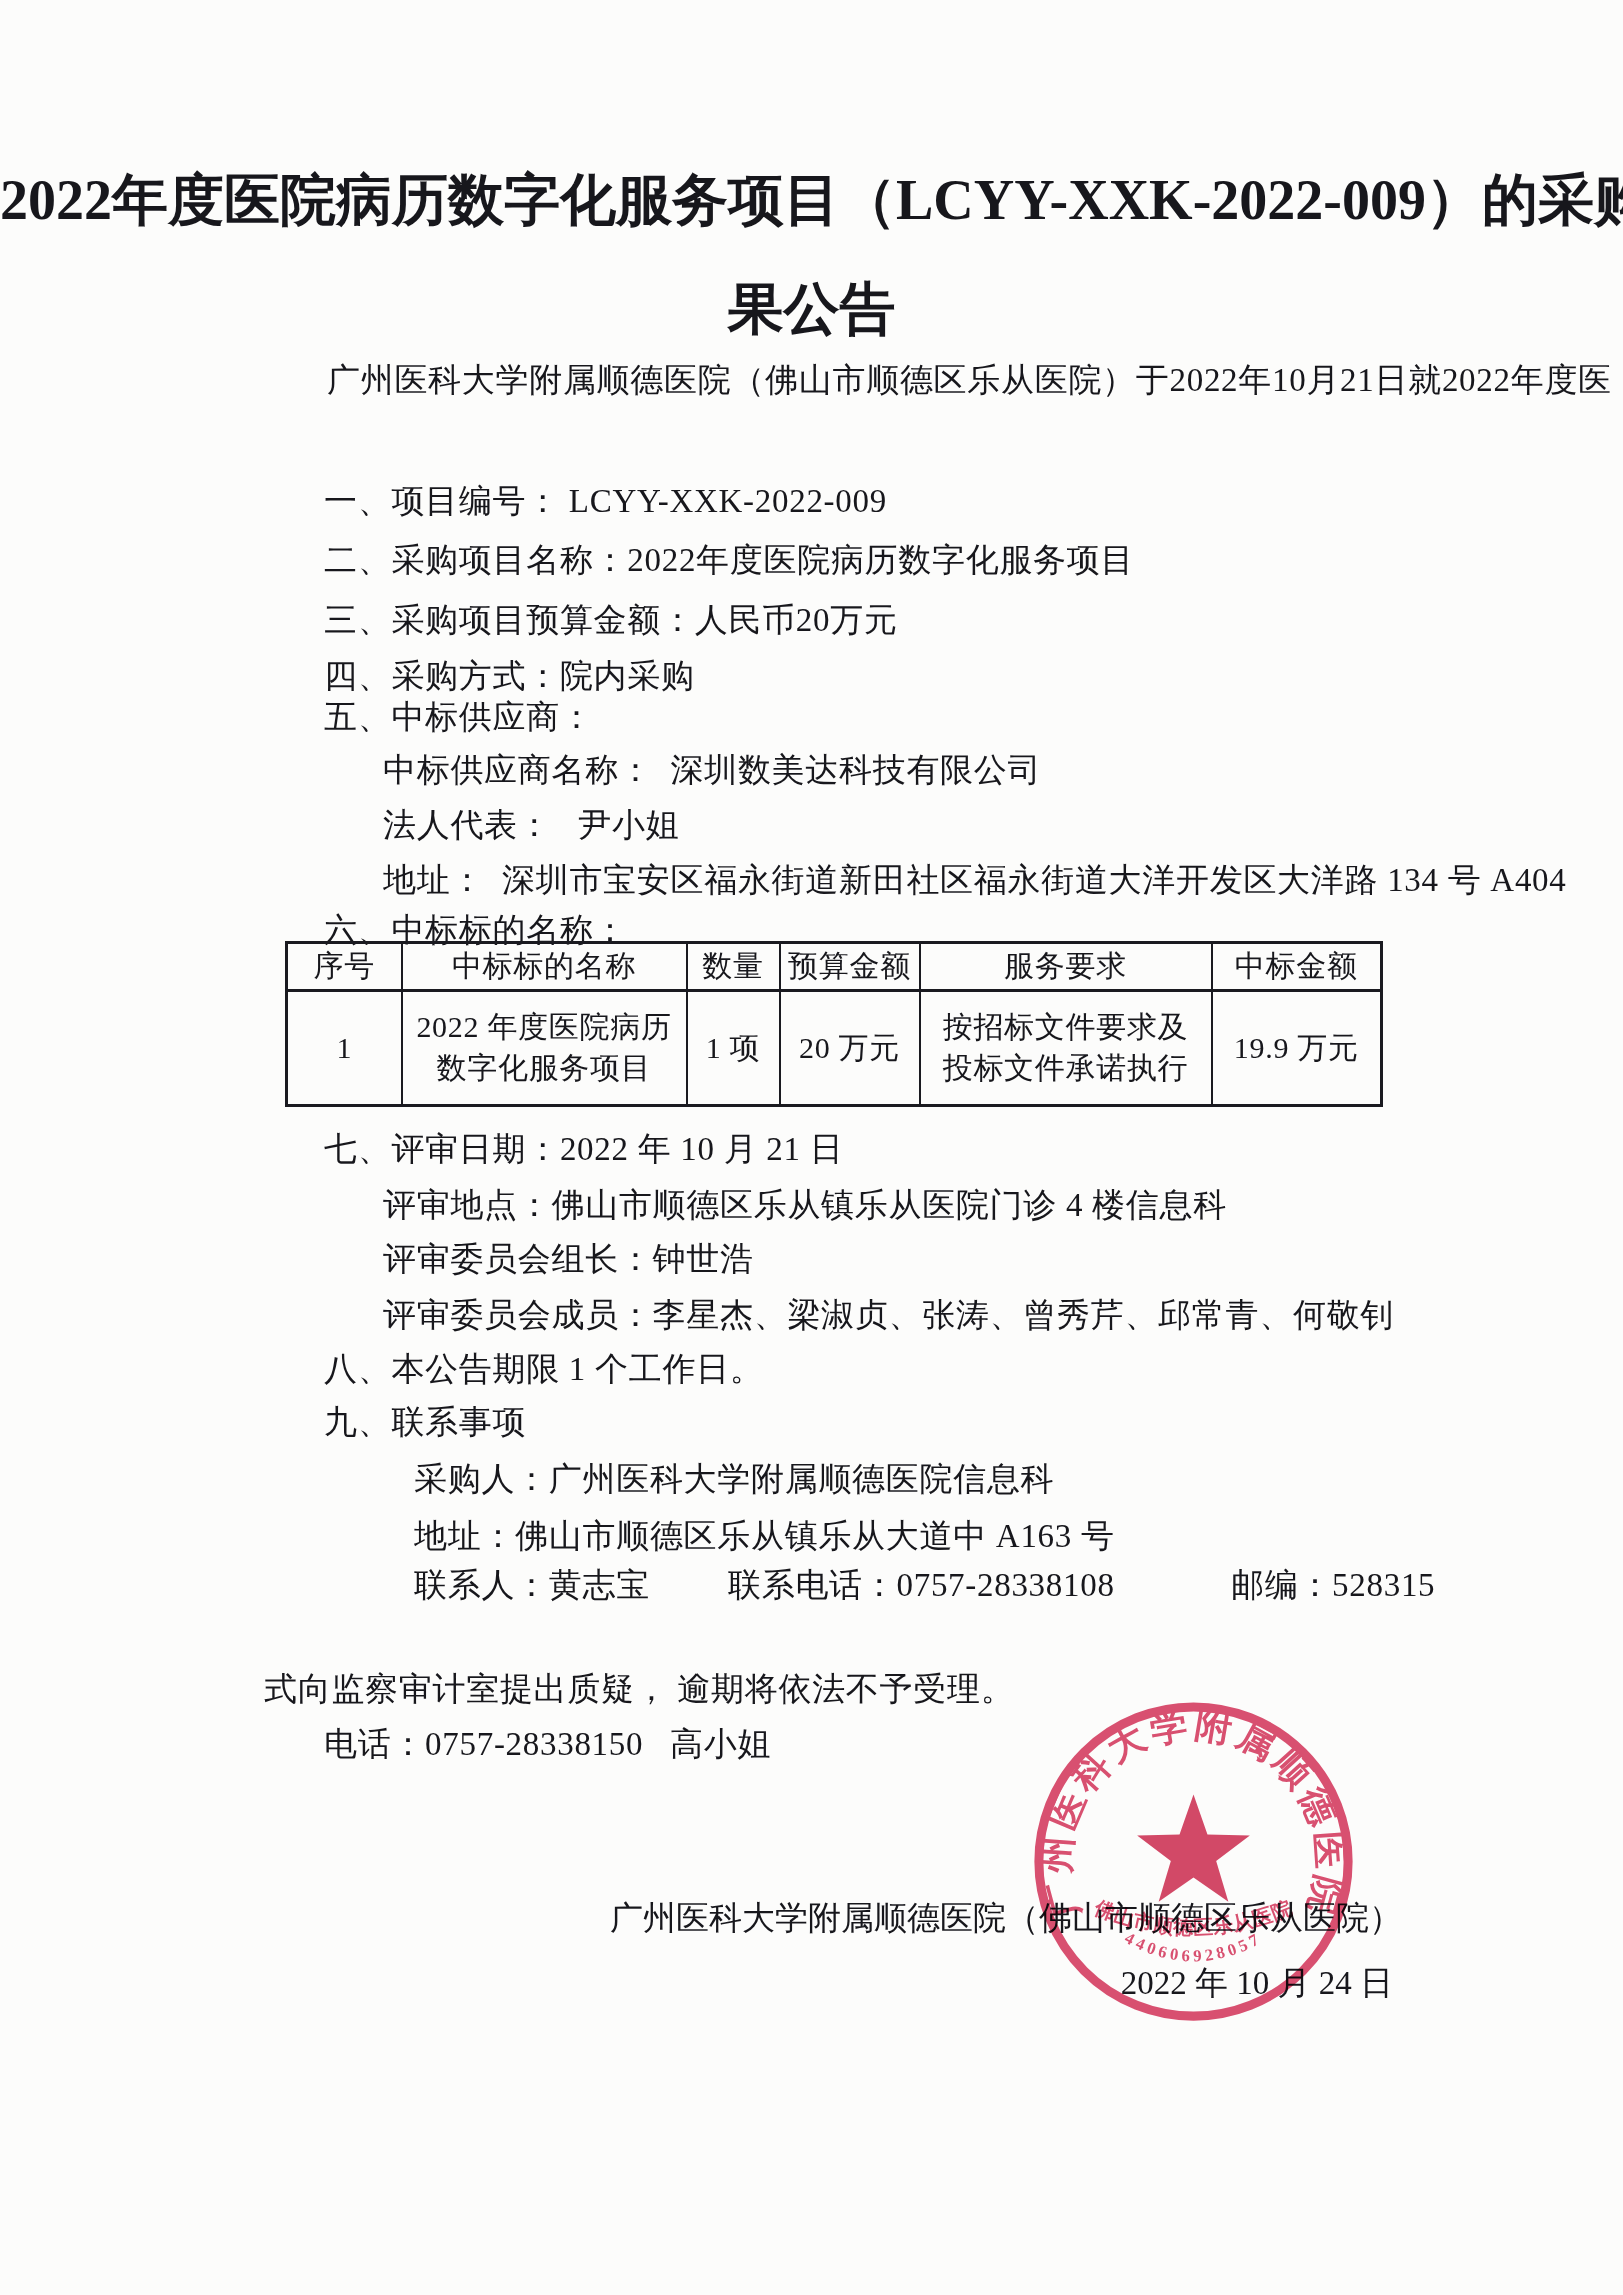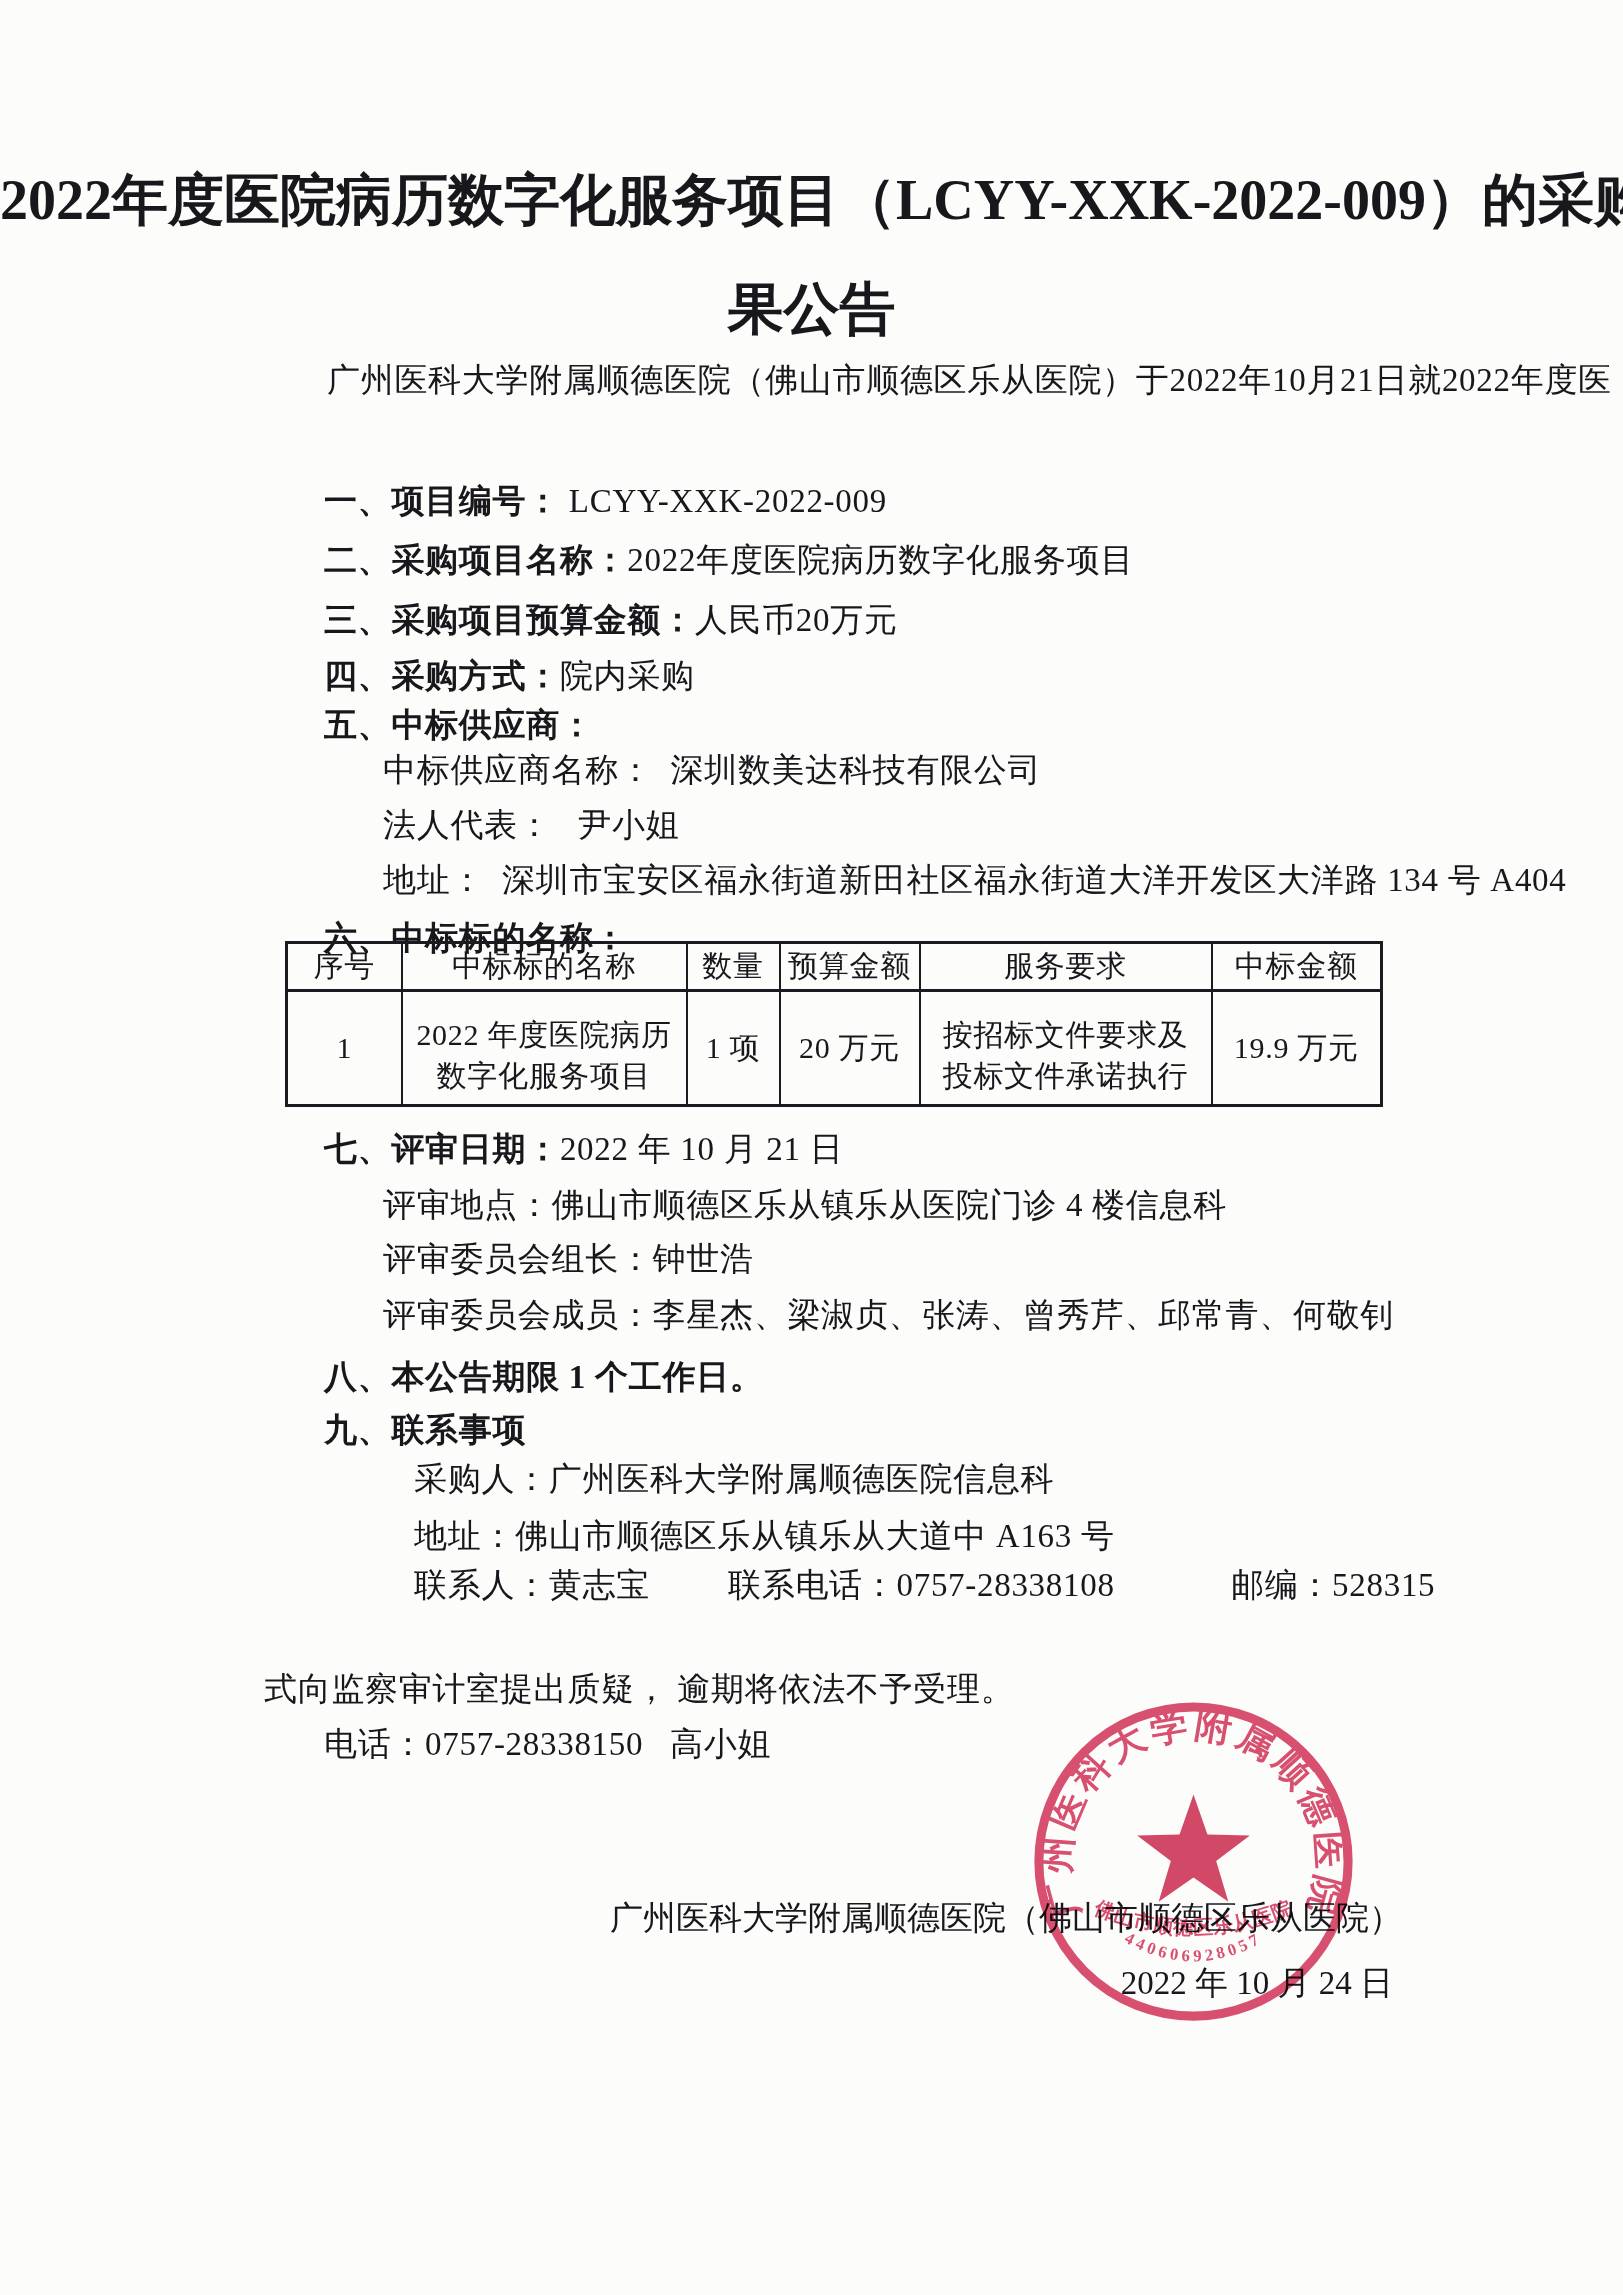--- a/index.html
+++ b/index.html
@@ -13,21 +13,21 @@
     overflow:hidden;
   }
   .line{
     position:absolute;
     font-size:33px;
     line-height:39px;
     white-space:pre;
     letter-spacing:0.7px;
     text-align:center;
   }
-  .b{font-weight:bold;margin-top:8px;}
+  .b{font-weight:normal;}
   .title-line{
     position:absolute;left:0;width:100%;
     text-align:center;
     font-size:56px;line-height:63px;
     font-weight:bold;
     white-space:pre;
   }
   .right-align{
     position:absolute;
     font-size:33px;line-height:39px;
@@ -48,21 +48,21 @@
     text-align:center;
     vertical-align:middle;
     padding:0;
     letter-spacing:0.7px;
   }
   .award-table{border:3.3px solid #1a1a20;padding-left:28px;}
   .award-table thead tr{height:48px;}
   .award-table thead th{border-bottom:3.9px solid #1a1a20;}
   .award-table tbody tr{height:115px;}
   .twoline{
-    display:flex;flex-direction:column;justify-content:flex-end;
+    display:flex;flex-direction:column;justify-content:center;
     height:98px;padding:3.9px 0;
   }
   
   .stamp{
     position:absolute;left:1026px;top:1694px;
     width:335px;height:335px;
     mix-blend-mode:multiply;
     opacity:.88;
     pointer-events:none;
   }

